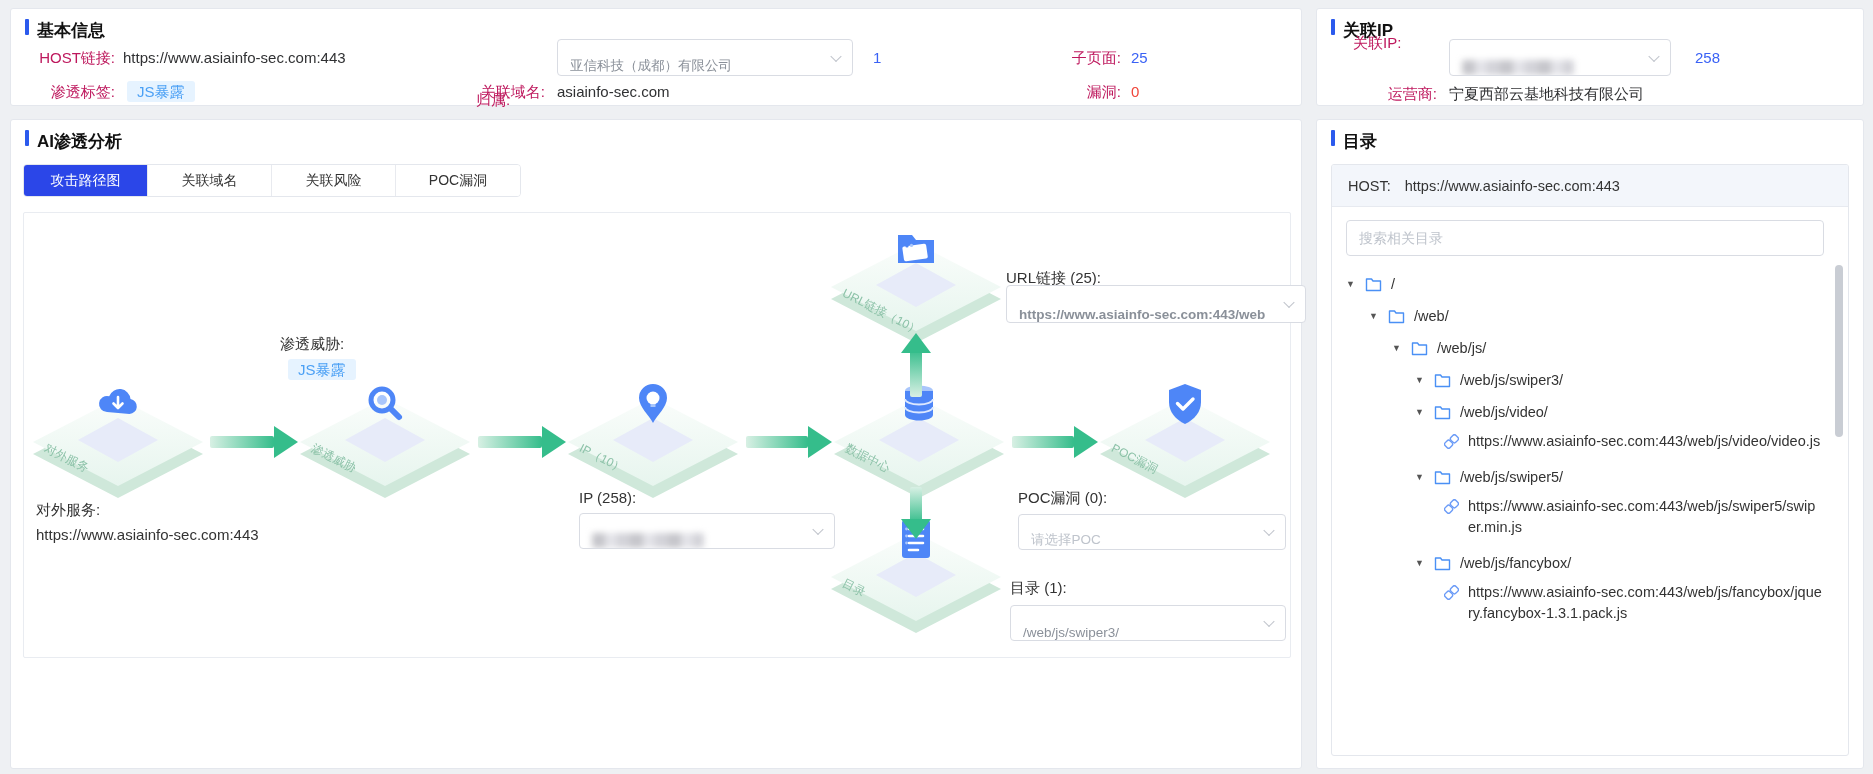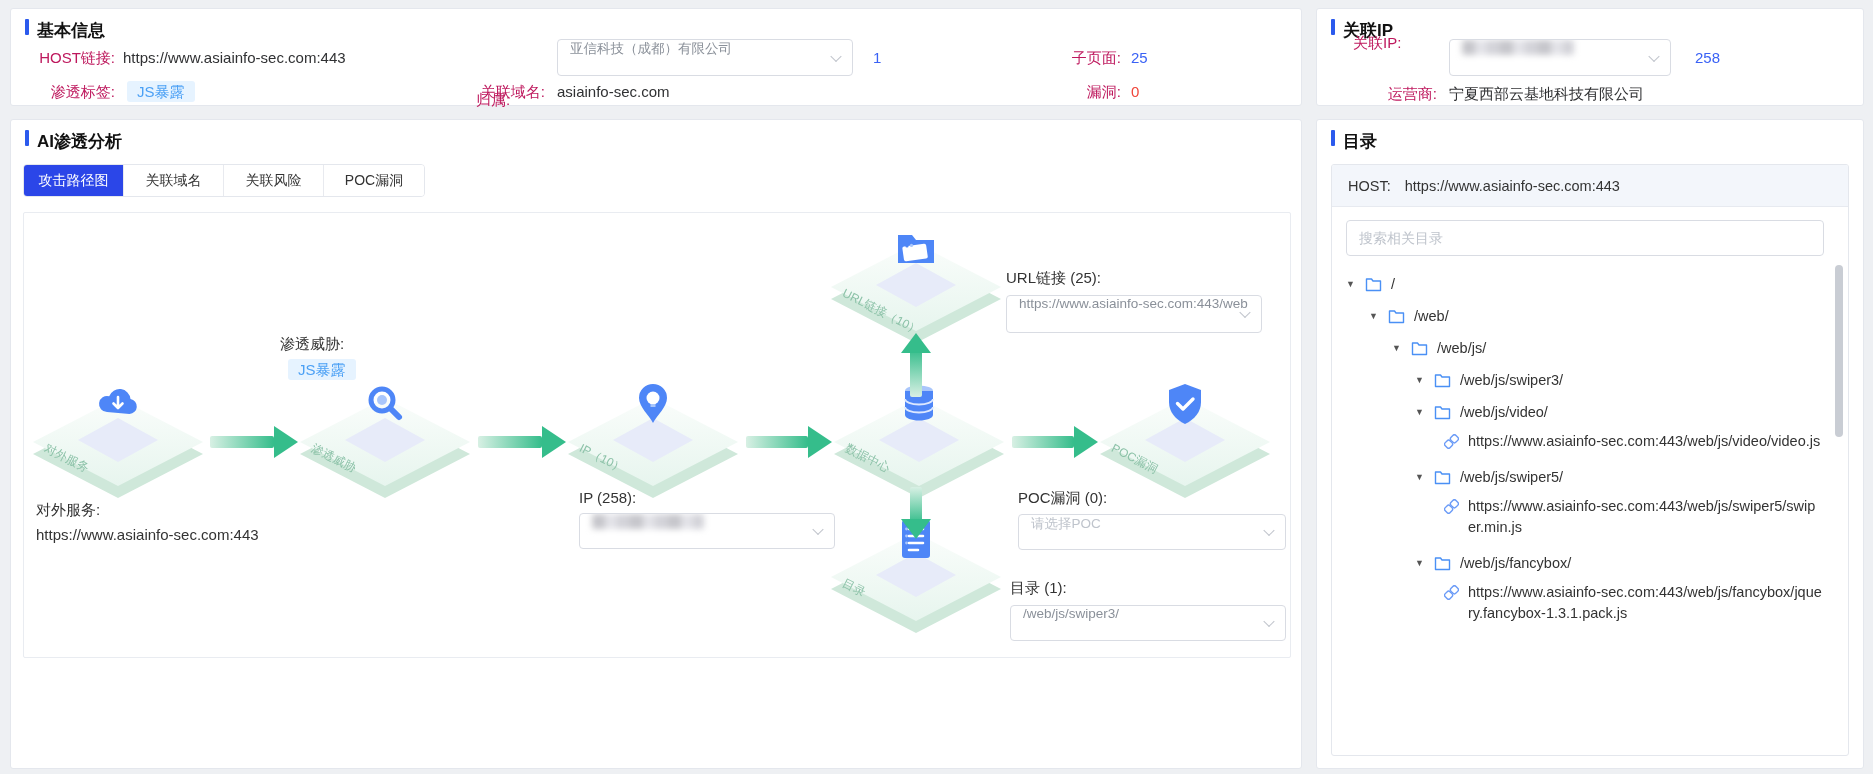--- a/index.html
+++ b/index.html
@@ -9,28 +9,28 @@
     font-family:"Liberation Sans","DejaVu Sans",sans-serif; color:#303133; font-size:14px;
   }
   .card { position:absolute; background:#fff; border:1px solid #e4e7ed; border-radius:3px; }
   .card-title { position:absolute; left:14px; top:10px; font-size:17px; font-weight:bold; color:#111; display:flex; }
   .title-bar { display:inline-block; width:4px; height:16px; background:#2b5aed; margin-right:8px; border-radius:1px; }
   .lbl { color:#be185d; position:absolute; font-size:15px; }
   .val { color:#303133; position:absolute; font-size:15px; }
   .num-blue { color:#3a62f5; }
   .num-red { color:#f0453a; }
   .badge { display:inline-block; background:#e6f3ff; color:#4ba0f5; font-size:15px; padding:3px 10px; border-radius:3px; line-height:1; }
-  .select { position:absolute; border:1px solid #d9dce3; border-radius:4px; background:#fff; display:flex; align-items:flex-start; padding:0 28px 0 12px; color:#8a9099; font-size:13.5px; overflow:hidden; white-space:nowrap; }
+  .select { position:absolute; border:1px solid #d9dce3; border-radius:4px; background:#fff; display:flex; align-items:flex-end; padding:0 28px 0 12px; color:#8a9099; font-size:13.5px; overflow:hidden; white-space:nowrap; }
   .select .chev { position:absolute; right:12px; top:50%; width:8px; height:8px; border-right:1.6px solid #c0c4cc; border-bottom:1.6px solid #c0c4cc; transform:translateY(-70%) rotate(45deg); }
   .select .ph { color:#bfc4cc; }
   .redacted { width:112px; height:15px; border-radius:2px; filter:blur(3px);
     background:repeating-linear-gradient(90deg,#c6c6cb 0 13px,#e3e3e8 13px 25px,#d3d3d9 25px 38px); }
   
   .tabs { position:absolute; left:12px; top:44px; display:flex; border:1px solid #e4e7ed; border-radius:4px; overflow:hidden; height:33px; }
-  .tab { width:100px; display:flex; align-items:center; justify-content:center; font-size:14px; color:#333; background:#fff; border-right:1px solid #e8eaef; cursor:pointer; }
+  .tab { width:124px; display:flex; align-items:center; justify-content:center; font-size:14px; color:#333; background:#fff; border-right:1px solid #e8eaef; cursor:pointer; }
   .tab:last-child { border-right:none; }
   .tab.active { background:#2b46e8; color:#fff; }
   
   .diagram { position:absolute; left:12px; top:92px; width:1268px; height:446px; border:1px solid #e9ecf1; border-radius:2px; background:#fff; }
   .tile { position:absolute; width:170px; height:88px; }
   .tile .side, .tile .face, .tile .platform { position:absolute; clip-path:polygon(50% 0,100% 50%,50% 100%,0 50%); }
   .tile .side { left:0; top:12px; width:170px; height:88px; background:#cfe8da; }
   .tile .face { left:0; top:0; width:170px; height:88px; background:linear-gradient(180deg,#fafdfb,#e7f5ee); border-radius:2px; }
   .tile .platform { left:45px; top:20px; width:80px; height:44px; background:#e7ebf9; }
   .tile .nicon { position:absolute; left:61px; top:-18px; width:48px; height:48px; }
@@ -225,21 +225,21 @@
     <div class="anno" style="left:12px; top:288px;">对外服务:</div>
     <div class="anno" style="left:12px; top:313px;">https://www.asiainfo-sec.com:443</div>
 
     <div class="anno" style="left:555px; top:276px;">IP (258):</div>
     <div class="select" style="left:555px; top:300px; width:256px; height:36px;">
       <span class="redacted"></span>
         <span class="chev"></span>
     </div>
 
     <div class="anno" style="left:982px; top:56px;">URL链接 (25):</div>
-    <div class="select" style="left:982px; top:82px; width:256px; height:38px;">
+    <div class="select" style="left:982px; top:72px; width:300px; height:38px;font-weight:bold;">
       <span>https://www.asiainfo-sec.com:443/web</span>
         <span class="chev"></span>
     </div>
 
     <div class="anno" style="left:994px; top:276px;">POC漏洞 (0):</div>
     <div class="select" style="left:994px; top:301px; width:268px; height:36px;">
       <span class="ph">请选择POC</span>
         <span class="chev"></span>
     </div>
 

